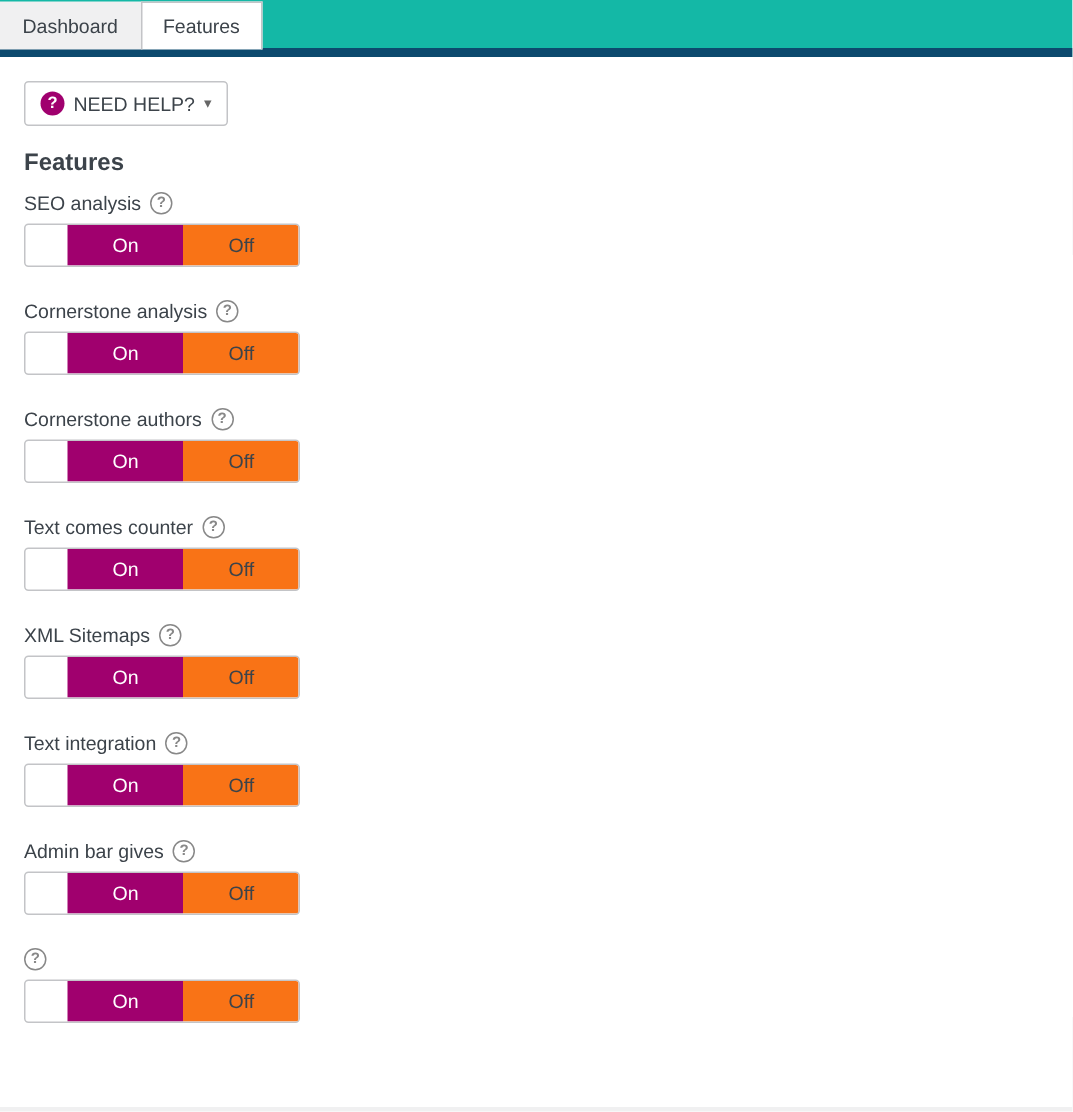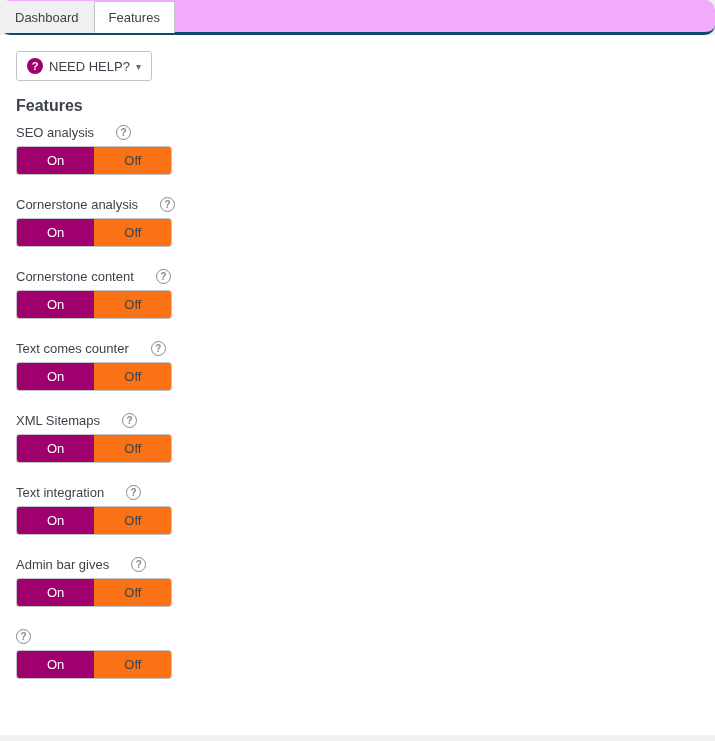--- a/index.html
+++ b/index.html
@@ -7,24 +7,23 @@
       font-family: -apple-system, BlinkMacSystemFont, "Segoe UI", Arial, sans-serif;
       font-size: 13px;
       background: #f0f0f1;
       color: #3c434a;
       width: 715px;
       min-height: 741px;
     }
 
     .tabs-bar {
       display: flex;
-      background: #f0abfc;
-      border-bottom: 3px solid #0c4a6e;
+      background: #14b8a6;
+      border-bottom: 6px solid #0c4a6e;
       padding: 0 0 0 0;
-      border-radius: 10px;
     }
 
     .tab {
       padding: 8px 14px;
       cursor: pointer;
       border: 1px solid transparent;
       border-bottom: none;
       font-size: 13px;
       color: #3c434a;
       background: #f0f0f1;
@@ -92,21 +91,21 @@
       max-width: 500px;
     }
 
     .feature-row {
       margin-bottom: 22px;
     }
 
     .feature-label-row {
       display: flex;
       align-items: flex-start;
-      gap: 22px;
+      gap: 6px;
       margin-bottom: 6px;
     }
 
     .feature-label {
       font-size: 13px;
       color: #3c434a;
     }
 
     .help-icon {
       width: 15px;
@@ -120,20 +119,21 @@
       font-size: 10px;
       font-weight: bold;
       cursor: pointer;
     }
 
     .toggle-group {
       display: inline-flex;
       border: 1px solid #c3c4c7;
       border-radius: 3px;
       overflow: hidden;
+      padding-left: 28px;
     }
 
     .toggle-btn {
       padding: 6px 30px;
       font-size: 13px;
       cursor: pointer;
       border: none;
       outline: none;
     }
 
@@ -169,21 +169,21 @@
       </div><div class="toggle-group">
         <button class="toggle-btn on-active">On</button>
         <button class="toggle-btn off-inactive">Off</button>
       </div></div><div class="feature-row"><div class="feature-label-row">
         <span class="feature-label">Cornerstone analysis</span>
         <span class="help-icon">?</span>
       </div><div class="toggle-group">
         <button class="toggle-btn on-active">On</button>
         <button class="toggle-btn off-inactive">Off</button>
       </div></div><div class="feature-row"><div class="feature-label-row">
-        <span class="feature-label">Cornerstone content</span>
+        <span class="feature-label">Cornerstone authors</span>
         <span class="help-icon">?</span>
       </div><div class="toggle-group">
         <button class="toggle-btn on-active">On</button>
         <button class="toggle-btn off-inactive">Off</button>
       </div></div><div class="feature-row"><div class="feature-label-row">
         <span class="feature-label">Text comes counter</span>
         <span class="help-icon">?</span>
       </div><div class="toggle-group">
         <button class="toggle-btn on-active">On</button>
         <button class="toggle-btn off-inactive">Off</button>

